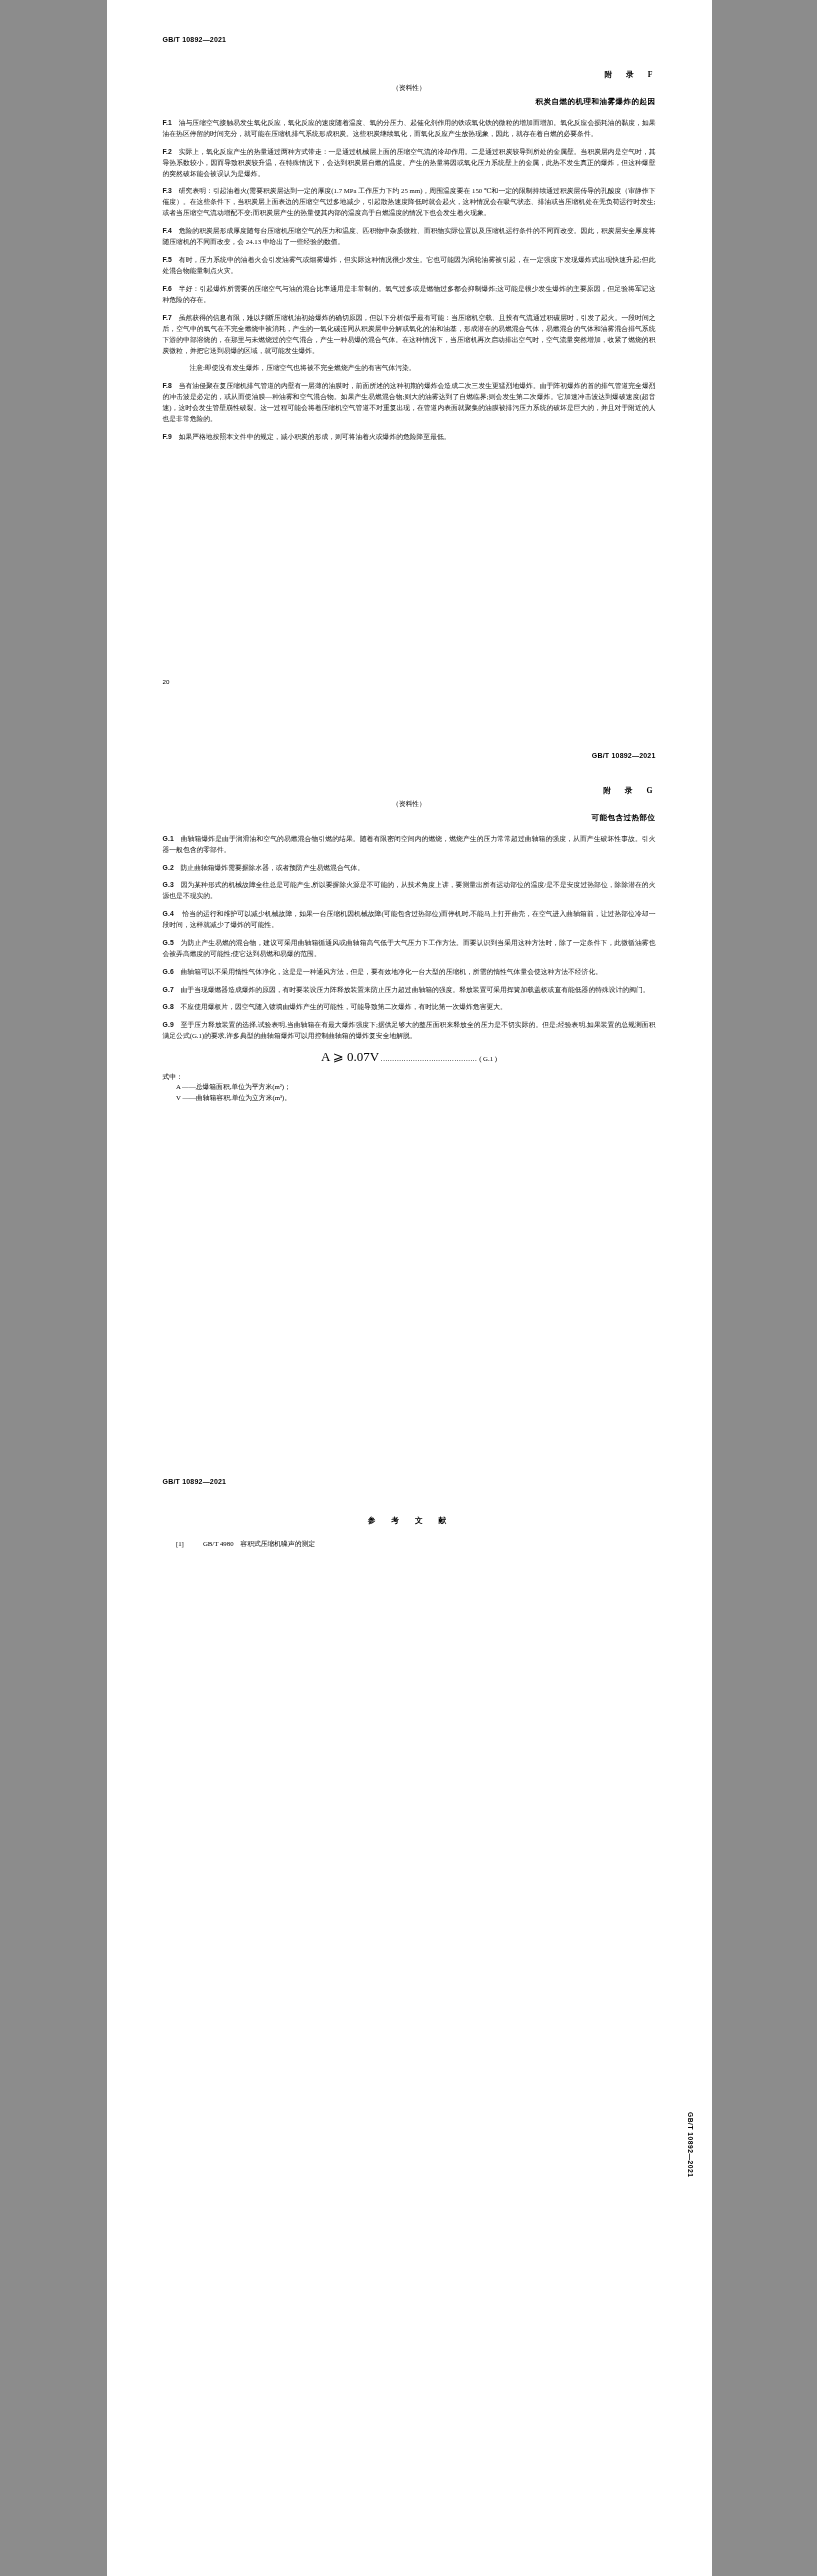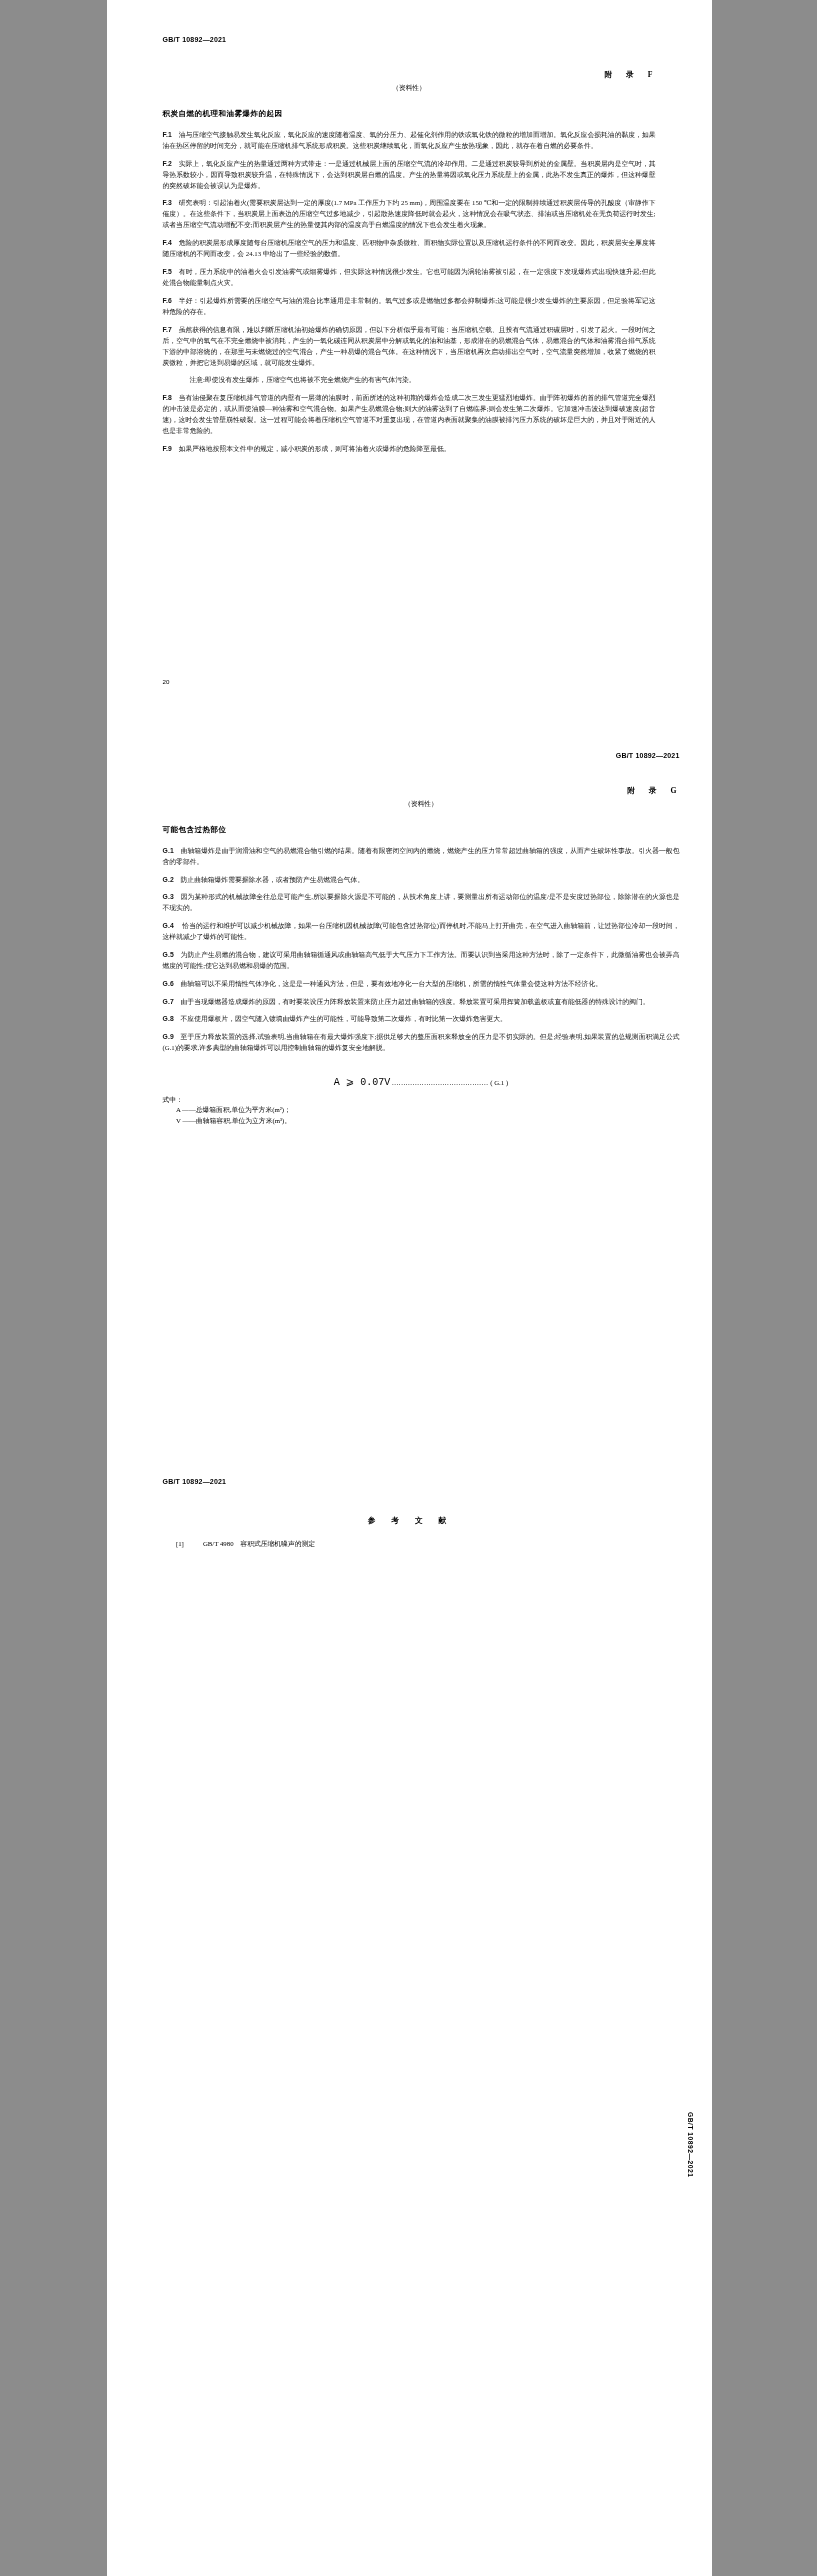--- a/index.html
+++ b/index.html
@@ -18,21 +18,21 @@
     position: relative;
   }
   .page {
     background: #ffffff;
     width: 605px;
     margin: 0 auto;
     position: relative;
     box-sizing: border-box;
   }
   .page-1 { height: 716px; padding: 36px 56px 0 56px; }
-  .page-2 { height: 726px; padding: 36px 32px 0 56px; margin-top: 0; }
+  .page-2 { height: 726px; padding: 36px 56px 0 56px; margin-top: 0; }
   .page-3 { height: 1118px; padding: 36px 56px 0 56px; margin-top: 0; }
 
   .hdr {
     font-family: "Liberation Sans", sans-serif;
     font-size: 7px;
     font-weight: bold;
     letter-spacing: 0.2px;
     color: #000;
   }
   .hdr-left { text-align: left; }
@@ -44,24 +44,24 @@
     font-weight: bold;
     letter-spacing: 3.1px;
     margin-top: 27px;
   }
   .annex-sub {
     text-align: center;
     font-size: 6.7px;
     margin-top: 3.6px;
   }
   .annex-name {
-    text-align: left;
+    text-align: right;
     font-size: 7.5px;
     font-weight: bold;
-    margin-top: 16px;
+    margin-top: 4px;
     letter-spacing: 0.5px;
   }
 
   .para {
     font-size: 6.8px;
     line-height: 1.62;
     text-align: justify;
     margin-top: 3.6px;
     text-indent: 0;
     color: #111;
@@ -74,23 +74,22 @@
   .para-indent { text-indent: 13.4px; }
 
   .eq-block {
     margin-top: 8.2px;
     font-size: 6.8px;
     position: relative;
     text-align: center;
   }
   .eq-main {
     display: inline-block;
-    font-family: Liberation Mono, monospace;
-    font-size: 10px;
-    margin-top: 15px;
+    font-family: Liberation Serif, serif;
+    font-size: 13px;
   }
   .eq-dots {
     letter-spacing: 0.6px;
   }
   .eq-no { display: inline-block; }
 
   .where { font-size: 6.8px; margin-top: 6.2px; }
   .where-line { font-size: 6.8px; line-height: 1.6; padding-left: 13.4px; }
 
   .refs-title {

